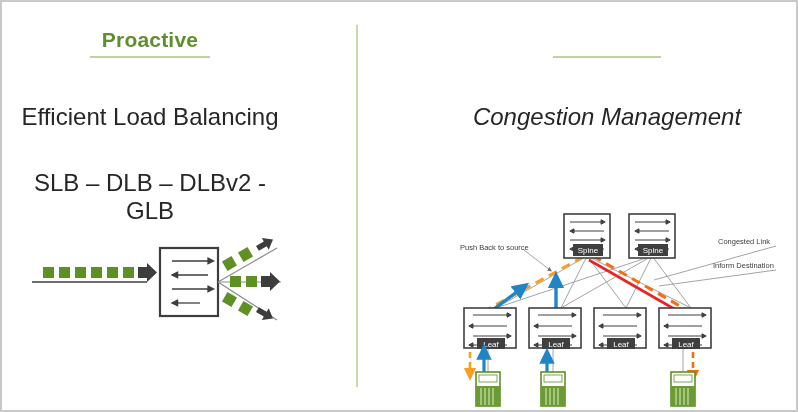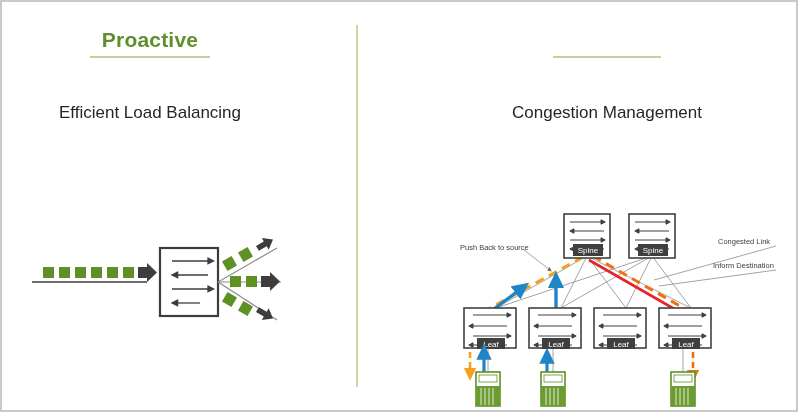--- a/index.html
+++ b/index.html
@@ -31,21 +31,21 @@
   }
   .title-rule {
     position: absolute;
     height: 2px;
     background: #bcd49b;
   }
 
   .col-sub {
     position: absolute;
     text-align: center;
-    font-size: 17px;
+    font-size: 24px;
     color: #262626;
     font-weight: 400;
   }
 
   
   #divider {
     position: absolute;
     left: 354px;
     top: 23px;
     width: 2px;
@@ -65,20 +65,21 @@
 
 <div id="slide">
 
   <div id="divider"></div>
 
   <div class="col-title" style="left:48px; top:26px; width:200px;">Proactive</div>
   <div class="title-rule" style="left:88px; top:54px; width:120px;"></div>
 
   <div class="col-sub" style="left:18px; top:101px; width:260px;">Efficient Load Balancing</div>
 
+  <div class="col-sub" style="left:8px; top:167px; width:280px;">SLB – DLB – DLBv2 - GLB</div>
 
   <div class="diagram" style="left:30px; top:232px;">
     <svg width="260" height="120" viewBox="0 0 260 120" xmlns="http://www.w3.org/2000/svg">
 
       <line x1="0" y1="48" x2="115" y2="48" stroke="#3d3d3d" stroke-width="1.3"></line>
 
       <g fill="#5f9023">
         <rect x="11" y="33" width="11" height="11"></rect>
         <rect x="27" y="33" width="11" height="11"></rect>
         <rect x="43" y="33" width="11" height="11"></rect>
@@ -130,21 +131,21 @@
           <rect x="192" y="60" width="11" height="11" transform="rotate(30 197.5 65.5)"></rect>
           <rect x="208" y="69" width="11" height="11" transform="rotate(30 213.5 74.5)"></rect>
         </g>
         <path d="M224 78 l7.8 4.5 -2 3.4 11.2 -1.3 -4.3 -10.4 -2 3.5 -7.8 -4.5 z" fill="#3d3d3d"></path>
       </g>
     </svg>
   </div>
 
   <div class="title-rule" style="left:551px; top:54px; width:108px;"></div>
 
-  <div class="col-sub" style="left:465px; top:101px; width:280px;">Congestion Management</div>
+  <div class="col-sub" style="left:465px; top:101px; width:280px;font-style:italic;">Congestion Management</div>
 
 
   <div class="diagram" style="left:444px; top:198px;">
     <svg width="340" height="208" viewBox="0 0 340 208" xmlns="http://www.w3.org/2000/svg">
 
       <defs>
         <marker id="arrBlue" markerWidth="5" markerHeight="5" refX="2.4" refY="2.4" orient="auto">
             <path d="M0 0 L5 2.4 L0 4.8 z" fill="#1f85c6"></path>
           </marker>
         <marker id="arrOrange" markerWidth="5" markerHeight="5" refX="2.4" refY="2.4" orient="auto">

